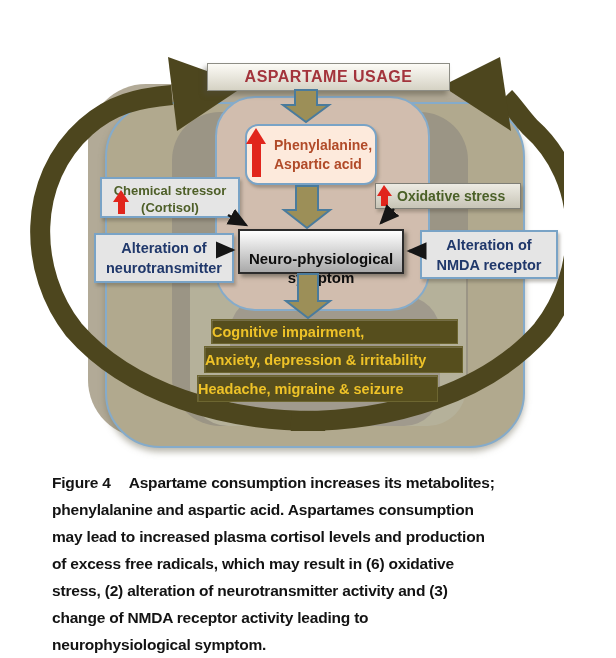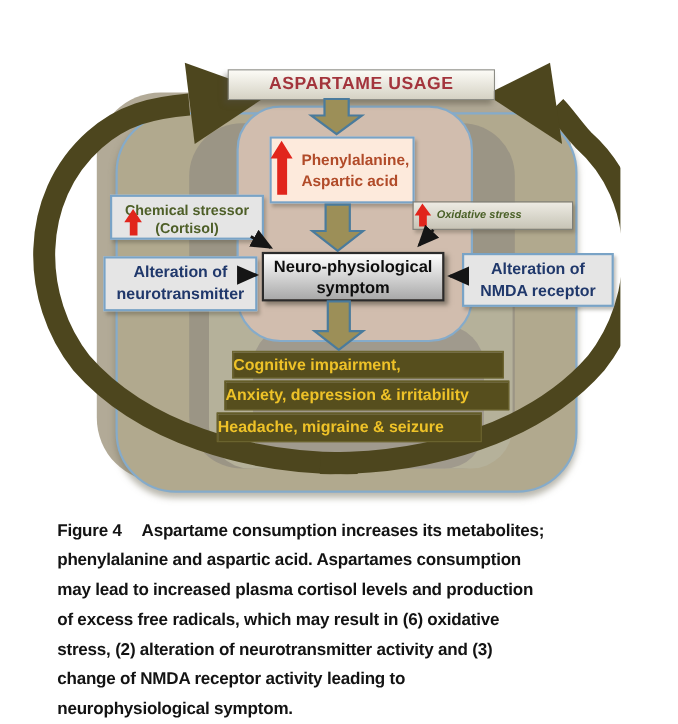--- a/index.html
+++ b/index.html
@@ -16,30 +16,30 @@
   #gray-inner-panel{left:230px;top:296px;width:210px;height:130px;border-radius:36px;background:#a09a8d;z-index:3;}
   #pink-panel{left:215px;top:96px;width:215px;height:215px;border-radius:40px;background:#d1bdae;border:2px solid #85abca;z-index:4;}
   svg.layer{position:absolute;left:0;top:0;z-index:5;pointer-events:none;}
   svg.layer.over{z-index:15;}
   
   .box{position:absolute;box-sizing:border-box;z-index:10;font-weight:bold;}
   #aspartame-box{left:207px;top:63px;width:243px;height:28px;background:linear-gradient(#fcfbf6,#d5d2c4);
     border:1px solid #8d8d85;box-shadow:-3px 4px 5px rgba(80,75,60,.45);
     text-align:center;line-height:26px;font-size:16px;letter-spacing:.5px;color:#a3343c;}
   .cream{background:#e5e5e5;border:2px solid #79a3c6;box-shadow:2px 3px 3px rgba(80,75,60,.35);}
-  #metabolites-box{left:245px;top:124px;width:132px;height:61px;background:#fdeadc;color:#b14b29;font-size:14px;line-height:19px;padding:10px 0 0 27px;text-align:left;}
+  #metabolites-box{left:245px;top:124px;width:132px;height:61px;background:#fdeadc;color:#b14b29;font-size:14px;line-height:19px;padding:10px 0 0 27px;text-align:left;border-radius:13px;}
   #chemical-box{left:100px;top:177px;width:140px;height:41px;color:#4e5f28;font-size:13px;line-height:17px;padding-top:3px;text-align:center;}
   #oxidative-box{left:375px;top:183px;width:146px;height:26px;background:linear-gradient(#edebe3,#c7c4b6);
     border:1px solid #7e7e76;box-shadow:2px 3px 3px rgba(80,75,60,.35);
-    color:#4a6027;font-size:10px;line-height:24px;text-align:left;padding-left:21px;font-style:italic;}
+    color:#4a6027;font-size:14px;line-height:24px;text-align:left;padding-left:21px;}
   #alt-left-box{left:94px;top:233px;width:140px;height:50px;color:#20386b;font-size:14.5px;line-height:20px;padding-top:3px;text-align:center;}
   #alt-right-box{left:420px;top:230px;width:138px;height:49px;color:#20386b;font-size:14.5px;line-height:20px;padding-top:3px;text-align:center;}
   #central-box{left:238px;top:229px;width:166px;height:45px;background:linear-gradient(#ffffff,#a9a9a9);
     border:2px solid #2b2b2b;box-shadow:3px 3px 4px rgba(60,58,45,.5);
-    color:#0d0d0d;font-size:15px;line-height:19px;padding-top:2px;text-align:center;}
+    color:#0d0d0d;font-size:15px;line-height:19px;padding-top:18px;text-align:center;}
   .outcome{background:#564e1d;border:1px solid #6d6631;color:#eec228;text-align:left;font-size:14.5px;
     box-shadow:inset 0 1px 0 rgba(255,255,255,.18), inset 1px 0 0 rgba(255,255,255,.10);}
   #outcome-1{left:211px;top:319px;width:247px;height:25px;line-height:24px;}
   #outcome-2{left:204px;top:346px;width:259px;height:27px;line-height:26px;}
   #outcome-3{left:197px;top:375px;width:241px;height:27px;line-height:26px;}
   #outcome-4{left:210px;top:404px;width:233px;height:27px;line-height:26px;}
   
   #caption{left:52px;top:469px;width:540px;z-index:6;color:#131313;font-weight:bold;font-size:15.5px;letter-spacing:-0.2px;}
   .cap-line{height:27px;line-height:27px;white-space:nowrap;}
   .cap-first span.lbl{margin-right:18px;}

